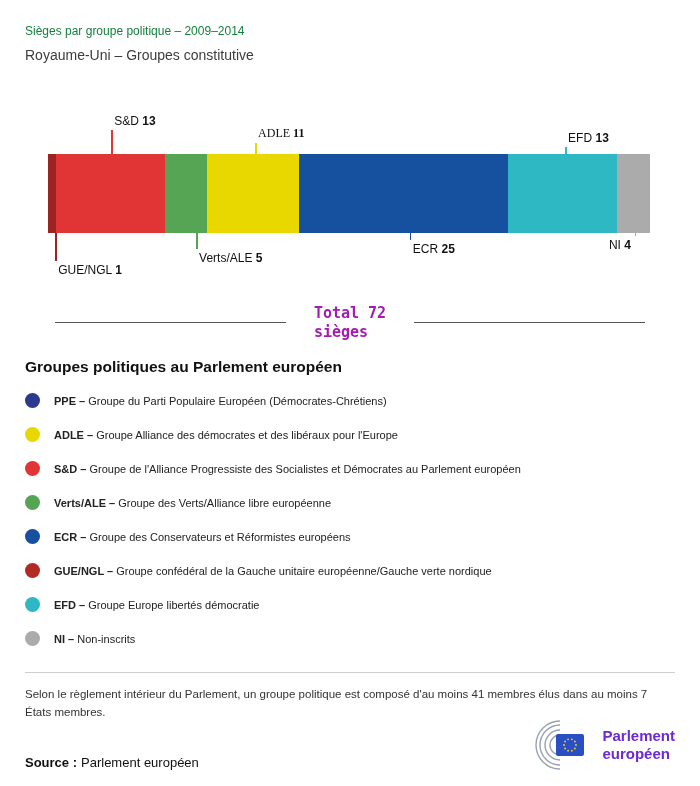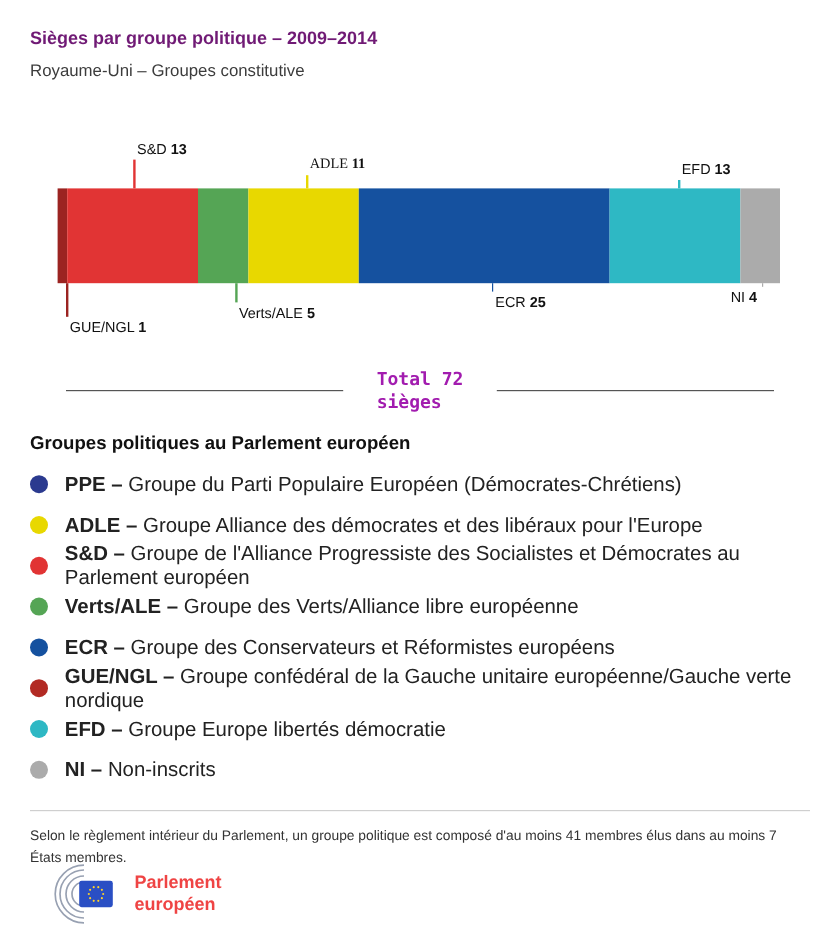--- a/index.html
+++ b/index.html
@@ -1,46 +1,46 @@
 <!DOCTYPE html>
 <html><head>
 <meta charset="utf-8">
 <style>
   html,body{margin:0;padding:0;background:#fff;}
   body{width:700px;height:786px;font-family:"Liberation Sans",sans-serif;color:#1a1a1a;position:relative;overflow:hidden;}
   .page{box-sizing:border-box;padding:24px 25px;height:100%;position:relative;}
 
-  .title{font-size:15px;font-weight:700;color:#701a75;}
+  .title{font-size:12px;font-weight:400;color:#15803d;}
   .subtitle{font-size:14px;color:#3c3c3c;margin-top:9px;}
 
   .chart{position:relative;height:185px;margin-top:46px;margin-left:23px;width:602px;}
   .bar{position:absolute;left:0;top:45px;width:100%;height:79px;display:flex;}
   .bar-seg{height:100%;}
   .leader-line{position:absolute;width:1.5px;}
   .seg-label{position:absolute;font-size:12px;white-space:nowrap;color:#111;}
   .seg-value{font-weight:700;}
 
   .total-row{display:flex;align-items:center;margin:10px 30px 0 30px;}
   .total-line{flex:1;border-top:1px solid #555;}
   .total-text{padding:0 28px;text-align:left;font-family:"DejaVu Sans Mono",monospace;font-weight:700;font-size:15px;line-height:1.25;color:#a21caf;}
 
   .legend-heading{font-size:15.5px;font-weight:700;color:#111;margin-top:16px;}
   .legend-list{margin-top:8px;}
   .legend-item{display:flex;align-items:center;height:34px;}
   .legend-dot{width:15px;height:15px;border-radius:50%;flex:0 0 auto;margin-right:14px;}
-  .legend-text{font-size:17px;color:#222;}
+  .legend-text{font-size:11px;color:#222;}
   .legend-abbr{font-weight:700;}
 
   .footnote{margin-top:16px;border-top:1px solid #cfcfcf;padding-top:12px;font-size:11.5px;line-height:1.65;color:#333;}
 
   .footer-row{position:absolute;left:25px;right:25px;bottom:16px;display:flex;justify-content:space-between;align-items:flex-end;}
   .source{font-size:13px;color:#111;}
   .source-label{font-weight:700;margin-right:4px;}
   .logo{display:flex;align-items:center;gap:9px;}
-  .logo-text{font-size:15px;font-weight:700;color:#ef4444;line-height:1.2;}
+  .logo-text{font-size:15px;font-weight:700;color:#6d28d9;line-height:1.2;}
 </style>
 </head>
 <body>
 
 <div class="page">
 
   <div class="title">Sièges par groupe politique – 2009–2014</div>
   <div class="subtitle">Royaume-Uni – Groupes constitutive</div>
 
   <div class="chart">
@@ -112,20 +112,23 @@
       </div>
       <div class="legend-item">
         <span class="legend-dot" style="background: rgb(171, 171, 171);"></span>
         <span class="legend-text"><span class="legend-abbr">NI – </span><span>Non-inscrits</span></span>
       </div>
     </div>
 
   <div class="footnote">Selon le règlement intérieur du Parlement, un groupe politique est composé d'au moins 41 membres élus dans au moins 7 États membres.</div>
 
   <div class="footer-row">
+    <div class="source">
+      <span class="source-label">Source :</span><span>Parlement européen</span>
+    </div>
     <div class="logo">
       <svg width="78" height="50" viewBox="0 0 78 50">
         <g fill="none" stroke="#98a1b2" stroke-width="1.4">
           <path d="M45 15 A10 10 0 0 0 45 35"></path>
           <path d="M45 10 A15 15 0 0 0 45 40"></path>
           <path d="M45 5  A20 20 0 0 0 45 45"></path>
           <path d="M45 1  A24 24 0 0 0 45 49"></path>
         </g>
         <rect x="41" y="14" width="28" height="22" rx="2" fill="#2a4fc4"></rect>
         <g fill="#fcd12a">

